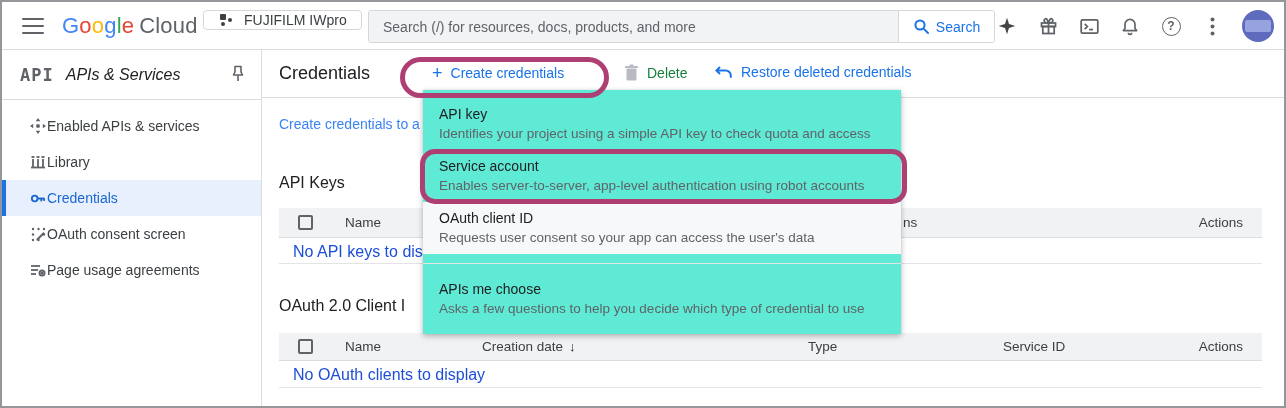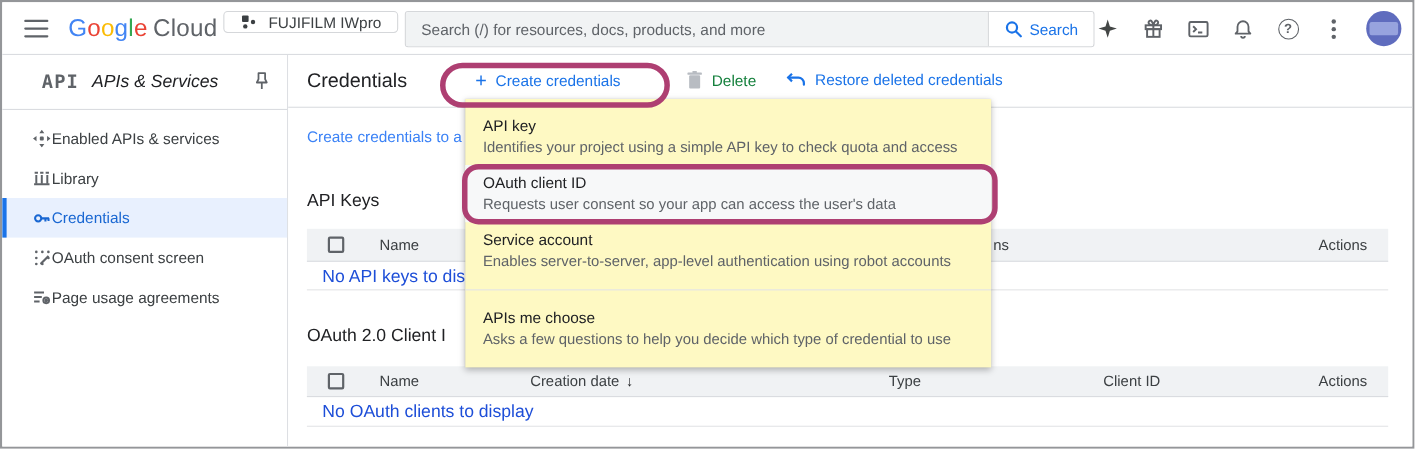--- a/index.html
+++ b/index.html
@@ -21,21 +21,21 @@
   .searchbtn { width:96px; background:#fff; border:none; border-left:1px solid #d5d7da; display:flex; align-items:center; justify-content:center; gap:6px; color:#1a73e8; font-size:14px; font-weight:500; cursor:pointer; font-family:"Liberation Sans",sans-serif; }
   .topicons { position:absolute; right:10px; top:0; height:48px; display:flex; align-items:center; gap:19px; }
   .ticon { width:22px; height:22px; display:flex; align-items:center; justify-content:center; color:#5f6368; cursor:pointer; }
   .helpcircle { width:19px; height:19px; border:1.8px solid #5f6368; border-radius:50%; font-size:12px; font-weight:700; color:#5f6368; display:flex; align-items:center; justify-content:center; }
   .avatar { width:32px; height:32px; border-radius:50%; background:#5f6cbe; position:relative; overflow:hidden; cursor:pointer; }
   .avatar .band { position:absolute; left:3px; right:3px; top:10px; height:12px; background:#97a3de; border-radius:2px; }
 
   
   .sidebar { position:absolute; left:0; top:48px; width:260px; bottom:0; background:#fff; border-right:1px solid #dadce0; }
   .sbheader { height:50px; border-bottom:1px solid #dadce0; display:flex; align-items:center; position:relative; }
-  .apilogo { margin-left:36px; font-family:"DejaVu Sans Mono", monospace; font-weight:700; font-size:17px; color:#5f6368; letter-spacing:1px; }
+  .apilogo { margin-left:18px; font-family:"DejaVu Sans Mono", monospace; font-weight:700; font-size:17px; color:#5f6368; letter-spacing:1px; }
   .sbtitle { margin-left:12px; font-size:16px; color:#202124;font-style:italic; }
   .pin { position:absolute; right:16px; top:15px; }
   .nav { padding-top:8px; }
   .navitem { height:36px; display:flex; align-items:center; cursor:pointer; border-left:4px solid transparent; }
   .navitem .nicon { width:16px; height:16px; margin-left:24px; display:flex; align-items:center; justify-content:center; }
   .navitem .nlabel { margin-left:1px; font-size:14px; color:#3c4043; }
   .navitem.selected { background:#e8f0fe; border-left:4px solid #1a73e8; }
   .navitem.selected .nlabel { color:#1967d2; }
 
   
@@ -50,21 +50,21 @@
   .secheading { position:absolute; left:17px; font-size:16px; color:#202124; white-space:nowrap; }
   .table { position:absolute; left:17px; width:983px; }
   .thead { position:relative; height:30px; background:#f0f2f4; border-bottom:1px solid #dadce0; }
   .th { position:absolute; top:7px; font-size:13.5px; font-weight:500; color:#3c4043; white-space:nowrap; }
   .checkbox { position:absolute; left:19px; top:7px; width:15px; height:15px; border:2px solid #5f6368; border-radius:2px; background:transparent; cursor:pointer; }
   .trow { position:relative; height:26px; border-bottom:1px solid #e3e4e6; }
   .emptytext { position:absolute; left:14px; top:5px; font-size:16px; color:#1d4ed8; white-space:nowrap; }
   .sortarrow { font-size:13px; margin-left:6px; color:#202124; }
 
   
-  .menu { position:absolute; left:421px; top:88px; width:478px; background:#fef9c3; box-shadow:0 2px 6px rgba(0,0,0,.28), 0 0 1px rgba(0,0,0,.12); padding:8px 0 9px 0; z-index:10; }
+  .menu { position:absolute; left:421px; top:88px; width:478px; background:#5eead4; box-shadow:0 2px 6px rgba(0,0,0,.28), 0 0 1px rgba(0,0,0,.12); padding:8px 0 9px 0; z-index:10; }
   .mitem { padding:7px 16px; cursor:pointer; }
   .mitem .mtitle { font-size:14px; color:#202124; line-height:19px; }
   .mitem .mdesc { font-size:13.5px; color:#5f6368; line-height:19px; white-space:nowrap; }
   .mitem.hl { background:#f7f8f9; }
   .mdivider { height:1px; background:#e3e4e6; margin:9px 0; }
 
   
   .annotation { position:absolute; border:5px solid #ae3f72; background:transparent; z-index:20; pointer-events:none; }
   .ann-create { left:398px; top:55px; width:209px; height:41px; border-radius:21px; }
   .ann-oauth { left:418px; top:147px; width:487px; height:55px; border-radius:15px; }
@@ -275,41 +275,41 @@
     </div>
 
     <div class="secheading" style="top:247px;">OAuth 2.0 Client I</div>
 
     <div class="table" style="top:283px;">
       <div class="thead" style="height:28px;">
         <span class="checkbox" style="top:6px;"></span>
         <span class="th" style="left:66px; top:6px;">Name</span>
         <span class="th" style="left:203px; top:6px;"><span>Creation date</span><span class="sortarrow">↓</span></span>
         <span class="th" style="left:529px; top:6px;">Type</span>
-        <span class="th" style="left:724px; top:6px;">Client ID</span>
+        <span class="th" style="left:724px; top:6px;">Service ID</span>
         <span class="th" style="right:19px; top:6px;">Actions</span>
       </div>
       <div class="trow" style="height:27px;">
         <span class="emptytext">No OAuth clients to display</span>
       </div>
     </div>
   </div>
 
   <div class="menu">
     <div class="mitem">
       <div class="mtitle">API key</div>
       <div class="mdesc">Identifies your project using a simple API key to check quota and access</div>
     </div>
+    <div class="mitem">
+      <div class="mtitle">Service account</div>
+      <div class="mdesc">Enables server-to-server, app-level authentication using robot accounts</div>
+    </div>
     <div class="mitem hl">
       <div class="mtitle">OAuth client ID</div>
       <div class="mdesc">Requests user consent so your app can access the user's data</div>
-    </div>
-    <div class="mitem">
-      <div class="mtitle">Service account</div>
-      <div class="mdesc">Enables server-to-server, app-level authentication using robot accounts</div>
     </div>
     <div class="mdivider"></div>
     <div class="mitem">
       <div class="mtitle">APIs me choose</div>
       <div class="mdesc">Asks a few questions to help you decide which type of credential to use</div>
     </div>
   </div>
 
   <div class="annotation ann-create"></div>
   <div class="annotation ann-oauth"></div>

